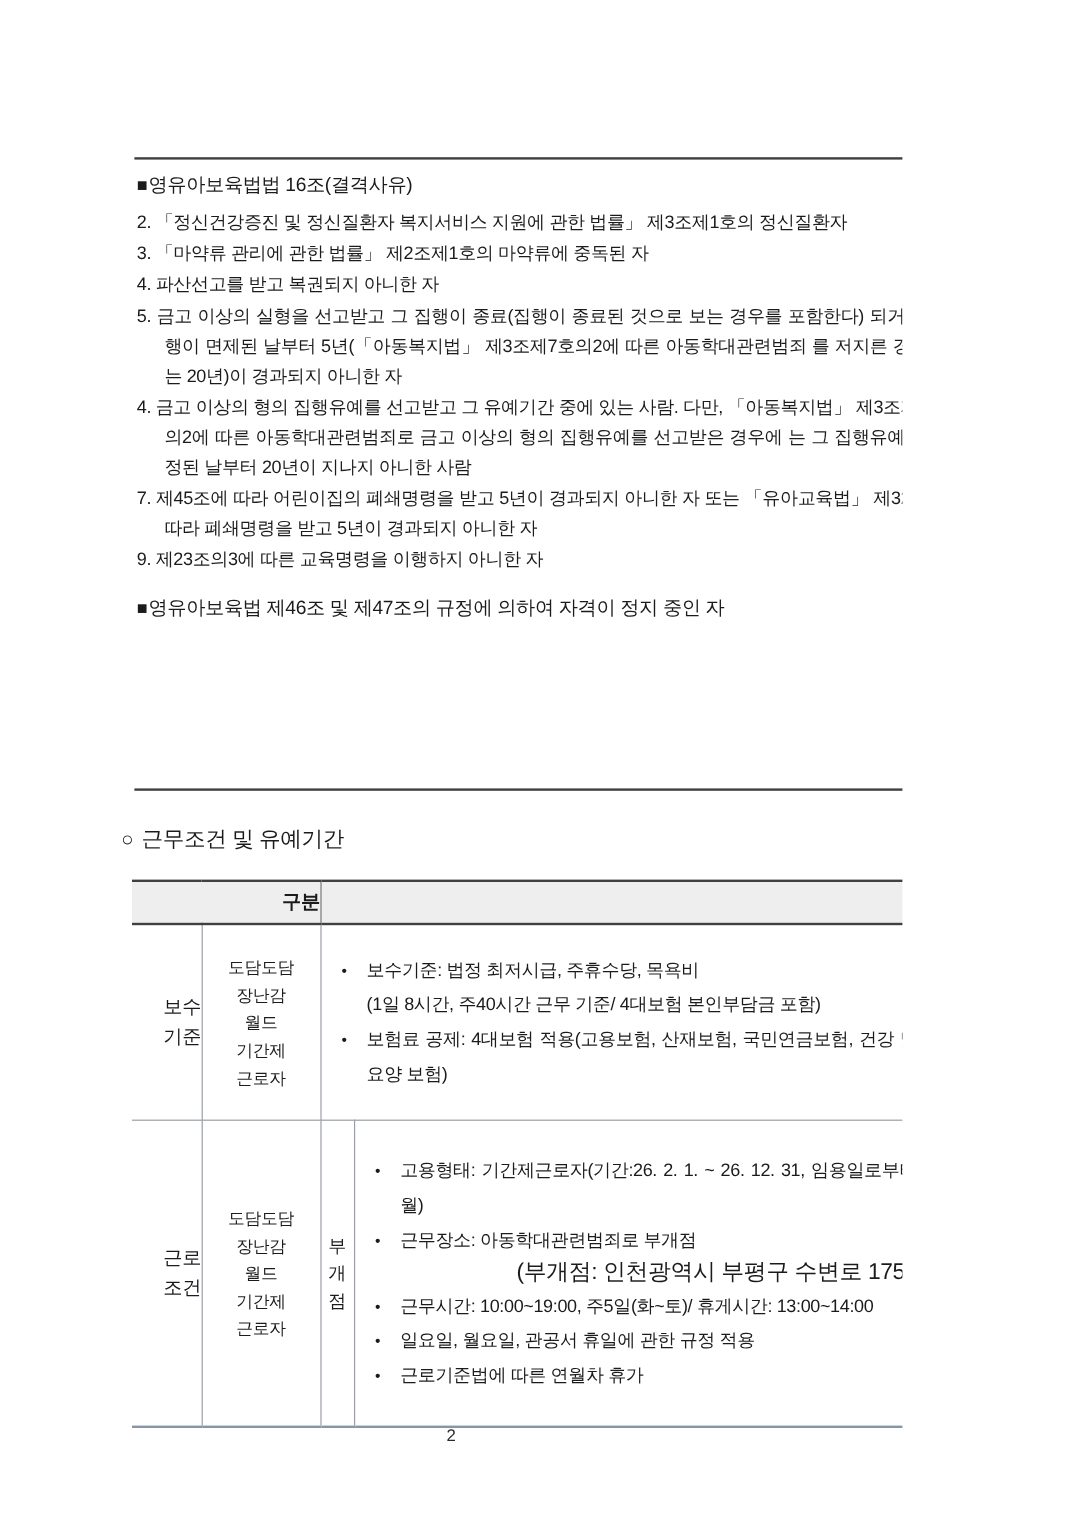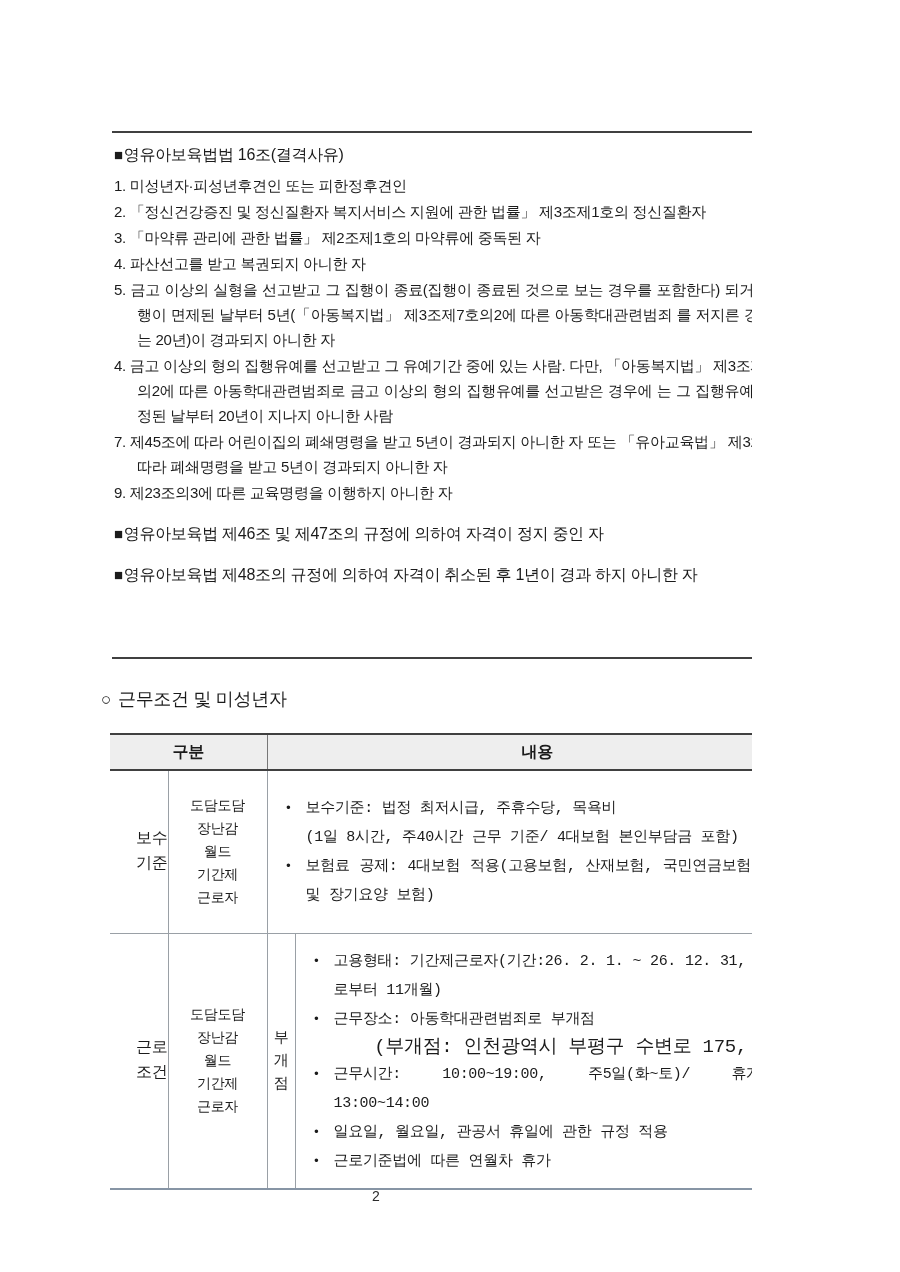--- a/index.html
+++ b/index.html
@@ -47,24 +47,24 @@
   table.cond{
     position:absolute;top:733px;left:110px;
     width:697px;border-collapse:collapse;table-layout:fixed;
     letter-spacing:-0.3px;
   }
   table.cond th{
     background:#eeeeee;
     border-top:2px solid #404040;
     border-bottom:2px solid #404040;
     font-size:16px;font-weight:bold;
-    height:34px;padding:0;text-align:center;
+    height:34px;padding:0;text-align:right;
   }
   th.h-cat{border-right:1px solid #777;}
-  td{vertical-align:middle;padding:0;font-family:Liberation Mono, monospace;}
+  td{vertical-align:middle;padding:0;}
   tr.row1 td{border-bottom:1px solid #9aa0a6;height:146px;}
   tr.row2 td{border-bottom:2px solid #8795a5;height:238px;}
   td.cat-main{font-size:16px;line-height:25px;text-align:right;white-space:pre-line;border-right:1px solid #9aa0a6;}
   td.cat-sub{font-size:14px;line-height:23px;text-align:center;white-space:pre-line;border-right:1px solid #9aa0a6;}
   td.branch{font-size:15px;line-height:23px;text-align:center;white-space:pre-line;border-right:1px solid #9aa0a6;}
   td.content{padding:8px 8px 8px 4px;}
   .cline{
     position:relative;
     font-size:15px;line-height:29px;
     text-align:justify;
@@ -82,39 +82,35 @@
 </head>
 <body>
 
 <div class="page">
 
   <div class="legal-box">
     <div class="legal-title">
       <span class="sq">■</span><span>영유아보육법법 16조(결격사유)</span>
     </div>
 
-    <div class="legal-item">1. 미성년자·피성년후견인 또는 피한정후견인</div>
     <div class="legal-item">2. 「정신건강증진 및 정신질환자 복지서비스 지원에 관한 법률」 제3조제1호의 정신질환자</div>
     <div class="legal-item">3. 「마약류 관리에 관한 법률」 제2조제1호의 마약류에 중독된 자</div>
     <div class="legal-item">4. 파산선고를 받고 복권되지 아니한 자</div>
     <div class="legal-item">5. 금고 이상의 실형을 선고받고 그 집행이 종료(집행이 종료된 것으로 보는 경우를 포함한다) 되거나 집행이 면제된 날부터 5년(「아동복지법」 제3조제7호의2에 따른 아동학대관련범죄 를 저지른 경우에는 20년)이 경과되지 아니한 자</div>
     <div class="legal-item">4. 금고 이상의 형의 집행유예를 선고받고 그 유예기간 중에 있는 사람. 다만, 「아동복지법」 제3조제7호의2에 따른 아동학대관련범죄로 금고 이상의 형의 집행유예를 선고받은 경우에 는 그 집행유예가 확정된 날부터 20년이 지나지 아니한 사람</div>
     <div class="legal-item">7. 제45조에 따라 어린이집의 폐쇄명령을 받고 5년이 경과되지 아니한 자 또는 「유아교육법」 제32조에 따라 폐쇄명령을 받고 5년이 경과되지 아니한 자</div>
     <div class="legal-item">9. 제23조의3에 따른 교육명령을 이행하지 아니한 자</div>
 
     <div class="legal-note">
       <span class="sq">■</span><span>영유아보육법 제46조 및 제47조의 규정에 의하여 자격이 정지 중인 자</span>
     </div>
-    <div class="legal-note">
-      <span class="sq">■</span><span>영유아보육법 제48조의 규정에 의하여 자격이 취소된 후 1년이 경과 하지 아니한 자</span>
-    </div>
   </div>
 
   <div class="section-heading">
-    <span class="circ">○</span><span>근무조건 및 미성년자</span>
+    <span class="circ">○</span><span>근무조건 및 유예기간</span>
   </div>
 
   <table class="cond">
     <colgroup>
       <col style="width:58px">
         <col style="width:99px">
         <col style="width:28px">
         <col style="width:512px">
     </colgroup>
     <tbody>

